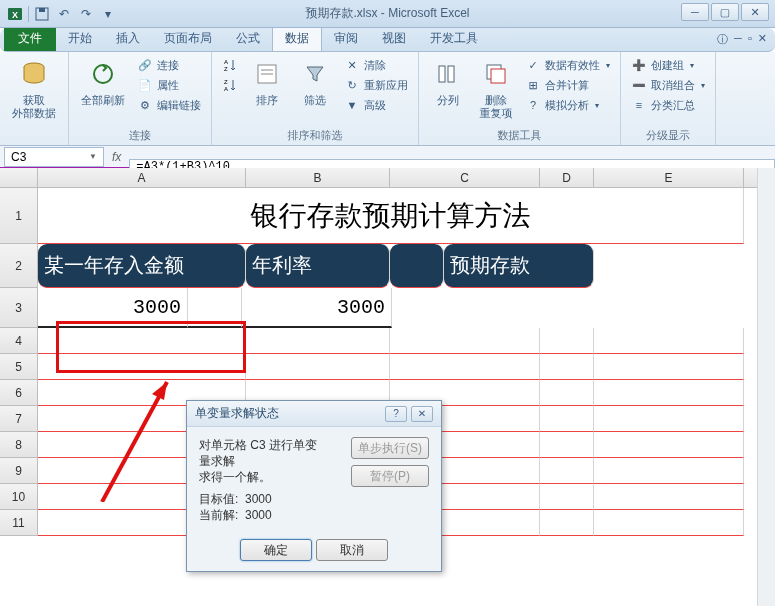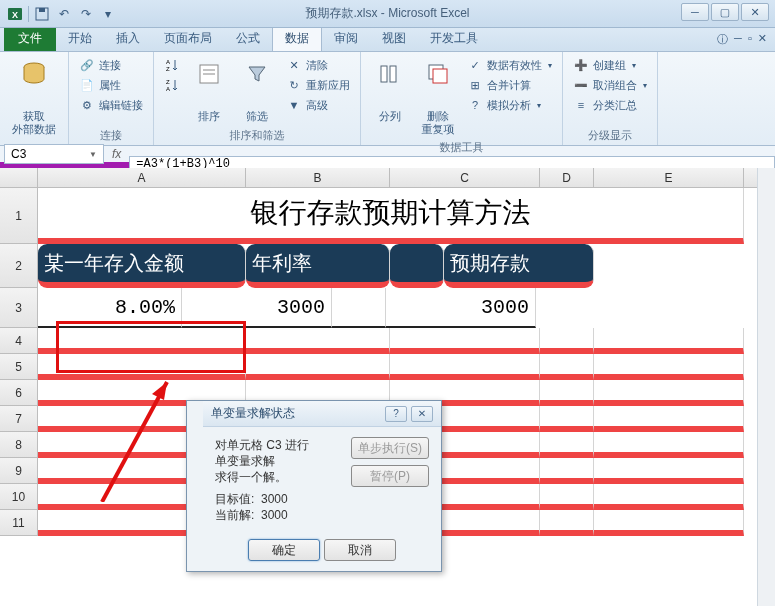--- a/index.html
+++ b/index.html
@@ -8,76 +8,76 @@
   
   .titlebar { height: 28px; background: linear-gradient(#d7e6f4, #c8dbed); display: flex; align-items: center; border-bottom: 1px solid #a0b8d0; position: relative; }
   .qat { display: flex; align-items: center; gap: 4px; padding-left: 6px; }
   .qat-icon { width: 18px; height: 18px; display: flex; align-items: center; justify-content: center; color: #3b5d80; }
   .qat-sep { width: 1px; height: 16px; background: #9cb5cd; }
   .title-text { position: absolute; left: 50%; transform: translateX(-50%); color: #46607b; font-size: 12px; }
   .win-controls { position: absolute; right: 6px; top: 3px; display: flex; gap: 2px; }
   .win-btn { width: 28px; height: 18px; border: 1px solid #9bb2c9; background: linear-gradient(#f2f7fb,#d6e4f0); display: flex; align-items: center; justify-content: center; font-size: 11px; color: #3b5d80; border-radius: 2px; }
 
   
-  .ribbon-tabs { height: 24px; background: linear-gradient(#dce9f5,#cfe0ef); display: flex; align-items: flex-end; padding-left: 4px; border-bottom: 1px solid #a7bcd2; }
+  .ribbon-tabs { height: 24px; background: linear-gradient(#dce9f5,#cfe0ef); display: flex; align-items: flex-end; padding-left: 4px; border-bottom: 1px solid #a7bcd2; border-radius: 7px; }
   .tab-file { background: #1e7b34; color: #fff; padding: 4px 14px; font-size: 12px; border-radius: 2px 2px 0 0; }
   .tab { padding: 4px 12px; font-size: 12px; color: #3b5d80; cursor: pointer; }
   .tab.active { background: #f4f8fc; border: 1px solid #a7bcd2; border-bottom: none; border-radius: 2px 2px 0 0; color: #2f4f70; }
   .mini-controls { position: absolute; right: 8px; top: 32px; display: flex; gap: 6px; font-size: 11px; color: #3b5d80; }
 
   
   .ribbon { height: 94px; background: linear-gradient(#f2f7fb,#e3edf6); border-bottom: 1px solid #a7bcd2; display: flex; }
   .group { border-right: 1px solid #c1d2e3; padding: 4px 8px 2px; display: flex; flex-direction: column; justify-content: space-between; }
   .group-content { display: flex; align-items: flex-start; gap: 6px; }
   .group-label { text-align: center; font-size: 11px; color: #5b728a; padding-top: 2px; }
-  .big-btn { display: flex; flex-direction: column; align-items: center; gap: 20px; padding: 2px 4px; min-width: 42px; }
+  .big-btn { display: flex; flex-direction: column; align-items: center; gap: 4px; padding: 2px 4px; min-width: 42px; }
   .big-btn .ico { width: 32px; height: 32px; display: flex; align-items: center; justify-content: center; }
   .big-btn .lbl { font-size: 11px; color: #3b5d80; text-align: center; line-height: 13px; }
   .small-stack { display: flex; flex-direction: column; gap: 2px; }
   .small-btn { display: flex; align-items: center; gap: 4px; font-size: 11px; color: #3b5d80; padding: 1px 2px; white-space: nowrap; }
   .small-btn .sico { width: 16px; height: 16px; display: flex; align-items: center; justify-content: center; }
   .dropdown-arrow { font-size: 8px; color: #3b5d80; margin-left: 2px; }
 
   
-  .formulabar { height: 22px; background: #eef4fa; border-bottom: 6px solid #a21caf; display: flex; align-items: center; }
+  .formulabar { height: 22px; background: #eef4fa; border-bottom: 1px solid #a21caf; display: flex; align-items: center; }
   .namebox { width: 100px; height: 20px; border: 1px solid #a7bcd2; background: #fff; display: flex; align-items: center; padding: 0 6px; font-size: 12px; margin-left: 4px; }
   .namebox-arrow { margin-left: auto; font-size: 8px; color: #666; }
   .fx-buttons { display: flex; align-items: center; gap: 6px; padding: 0 8px; color: #666; font-style: italic; }
   .formula-input { flex: 1; height: 20px; border: 1px solid #a7bcd2; background: #fff; padding: 0 6px; font-size: 12px; font-family: "Courier New", monospace; margin-top: 24px; }
 
   
   .grid-area { position: relative; height: 438px; background: #fff; overflow: hidden; }
   .col-headers { display: flex; height: 20px; background: linear-gradient(#f3f3f3,#e4e4e4); border-bottom: 1px solid #bdbdbd; }
   .corner { width: 38px; border-right: 1px solid #bdbdbd; background: linear-gradient(#f3f3f3,#e4e4e4); }
   .col-h { border-right: 1px solid #bdbdbd; text-align: center; font-size: 12px; color: #333; line-height: 20px; }
   .colA { width: 208px; } .colB { width: 144px; } .colC { width: 150px; } .colD { width: 54px; } .colE { width: 150px; }
   
   .grid-rows { position: relative; }
   .row { display: flex; }
   .row-h { width: 38px; background: linear-gradient(#f3f3f3,#e4e4e4); border-right: 1px solid #bdbdbd; border-bottom: 1px solid #bdbdbd; text-align: center; font-size: 12px; color: #333; display: flex; align-items: center; justify-content: center; }
-  .cell { border-right: 1px solid #d4d4d4; border-bottom: 6px solid #ef4444; padding: 2px 6px; display: flex; align-items: center; overflow: hidden; }
+  .cell { border-right: 1px solid #d4d4d4; border-bottom: 1px solid #ef4444; padding: 2px 6px; display: flex; align-items: center; overflow: hidden; }
   
   .r1 { height: 56px; }
   .r1 .merged { width: 706px; justify-content: center; font-size: 28px; font-family: SimSun; }
   .r2 { height: 44px; }
   .r2 .cell { background: #1b3b57; color: #fff; font-size: 20px; font-family: SimSun; justify-content: flex-start; border-radius: 9px; }
   .r3 { height: 40px; }
   .r3 .cell { font-size: 20px; font-family: "Courier New", SimSun; justify-content: flex-end; border-bottom: 2px solid #222; }
   .r3 .colA { border-bottom: 2px solid #222; }
   .r-empty { height: 26px; }
   
   
   
   .red-box { position: absolute; border: 3px solid #e01010; left: 56px; top: 321px; width: 190px; height: 52px; pointer-events: none; }
   
   
   .arrow-line { position: absolute; left: 92px; top: 372px; width: 100px; height: 130px; pointer-events: none; }
   
   
-  .dialog { position: absolute; left: 186px; top: 400px; width: 256px; background: #eef3f7; border: 1px solid #7a94ae; box-shadow: 2px 2px 6px rgba(0,0,0,0.3); font-size: 12px; padding-left: 16px; }
+  .dialog { position: absolute; left: 186px; top: 400px; width: 256px; background: #eef3f7; border: 1px solid #7a94ae; box-shadow: 2px 2px 6px rgba(0,0,0,0.3); font-size: 12px; }
   .dialog-title { height: 26px; background: linear-gradient(#f1f6fa,#dae6f1); display: flex; align-items: center; padding: 0 8px; color: #2f4f70; border-bottom: 1px solid #c1d2e3; }
   .dialog-title-text { flex: 1; }
   .dialog-title-btn { width: 22px; height: 16px; border: 1px solid #9bb2c9; background: linear-gradient(#f2f7fb,#d6e4f0); margin-left: 4px; font-size: 10px; display: flex; align-items: center; justify-content: center; color: #3b5d80; border-radius: 2px; }
   .dialog-body { padding: 10px 12px; display: flex; gap: 10px; }
   .dialog-text { flex: 1; color: #333; line-height: 16px; }
   .dialog-side { display: flex; flex-direction: column; gap: 6px; margin-left: 24px; }
   .dialog-btn { width: 78px; height: 22px; border: 1px solid #8a8a8a; background: linear-gradient(#f6f6f6,#e3e3e3); font-size: 12px; border-radius: 3px; color: #333; }
   .dialog-btn.disabled { color: #9a9a9a; }
   .dialog-footer { display: flex; justify-content: center; gap: 4px; padding: 6px 12px 10px; }
   .dialog-footer .dialog-btn { width: 72px; }
@@ -145,20 +145,29 @@
           </div>
         <div class="lbl" style="white-space:pre-line">获取
 外部数据</div>
       </div>
     </div>
     <div class="group-label">&nbsp;</div>
   </div>
 
   <div class="group">
     <div class="group-content">
+      <div class="big-btn">
+        <div class="ico">
+            <svg width="28" height="28">
+              <circle cx="14" cy="14" r="9" fill="none" stroke="#2d7a2d" stroke-width="2"></circle>
+              <path d="M14 5l3 3-3 3" fill="none" stroke="#2d7a2d" stroke-width="2"></path>
+            </svg>
+          </div>
+        <div class="lbl">全部刷新</div>
+      </div>
       <div class="small-stack">
         <div class="small-btn">
             <span class="sico">🔗</span>
             <span>连接</span>
           </div>
         <div class="small-btn">
             <span class="sico">📄</span>
             <span>属性</span>
           </div>
         <div class="small-btn">
@@ -319,21 +328,20 @@
     </div>
     <div class="row r2">
       <div class="row-h">2</div>
       <div class="cell colA">某一年存入金额</div>
       <div class="cell colB">年利率</div>
       <div class="cell colD"></div>
       <div class="cell colE">预期存款</div>
     </div>
     <div class="row r3">
       <div class="row-h">3</div>
-      <div class="cell colB">8.00%</div>
       <div class="cell colC">3000</div>
       <div class="cell colD"></div>
       <div class="cell colE">3000</div>
     </div>
     <div class="row r-empty">
         <div class="row-h">4</div>
         <div class="cell colA"></div>
         <div class="cell colB"></div>
         <div class="cell colC"></div>
         <div class="cell colD"></div>

